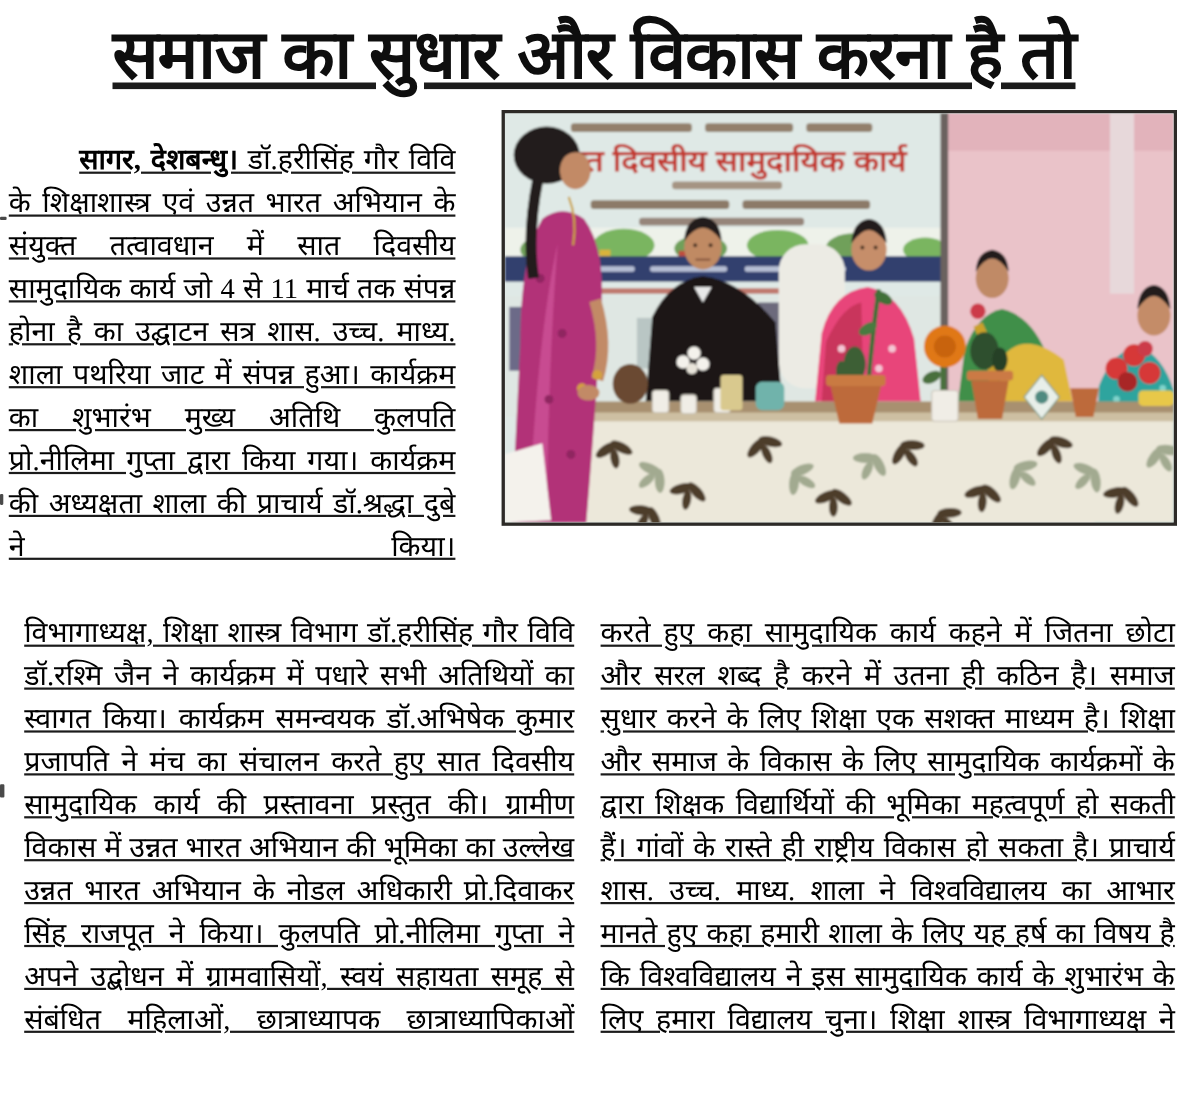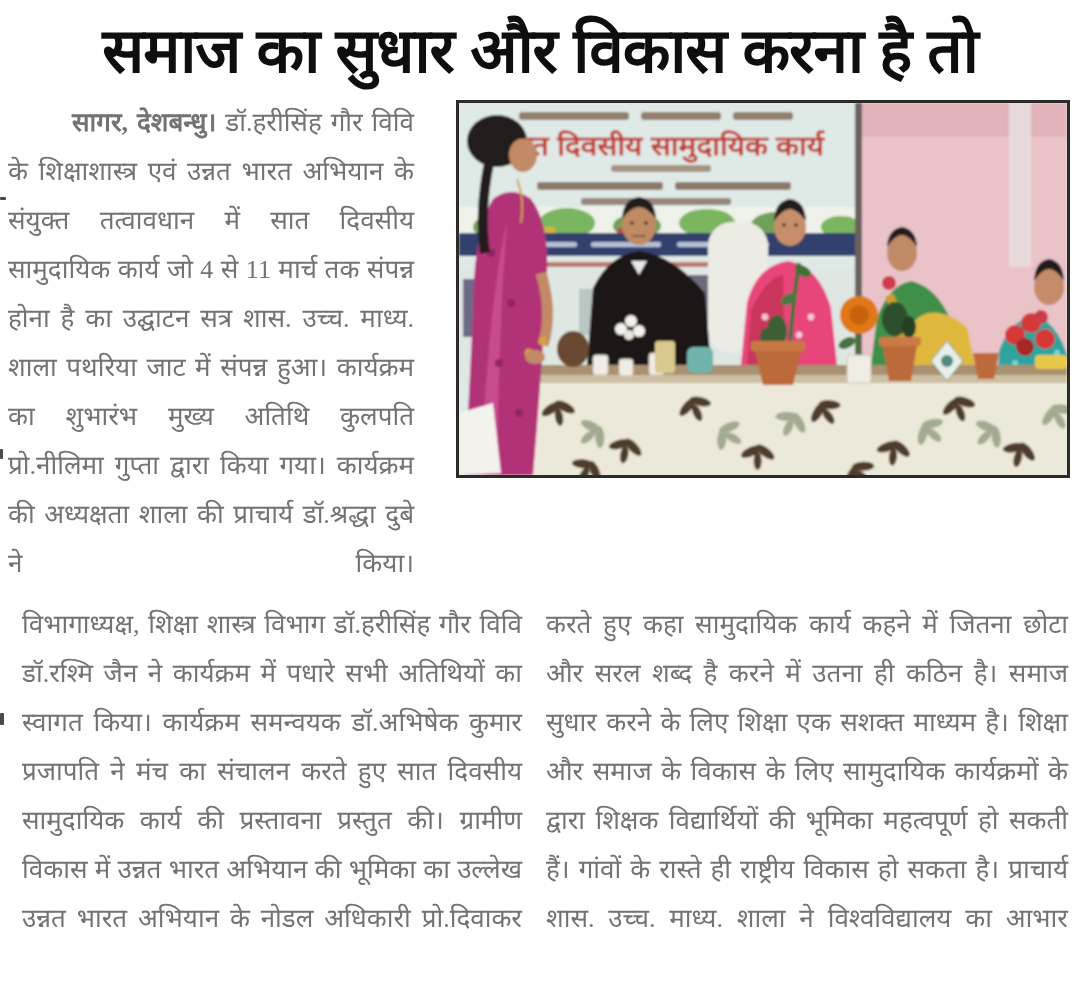--- a/index.html
+++ b/index.html
@@ -1,24 +1,24 @@
 <!DOCTYPE html>
 <html><head>
 <meta charset="utf-8">
 <style>
   html,body{margin:0;padding:0;background:#ffffff;}
   .page{position:relative;width:1080px;height:945px;background:#ffffff;overflow:hidden;
-        font-family:"Liberation Serif","DejaVu Serif",serif;color:#1b1b1b;}
+        font-family:"Liberation Serif","DejaVu Serif",serif;color:#1b1b1b;text-decoration:underline;}
   
   .headline{padding-top:12px;}
   .headline-line{font-family:"Liberation Sans","DejaVu Sans",sans-serif;
     font-weight:bold;font-size:62px;line-height:78px;text-align:center;
     white-space:nowrap;letter-spacing:-1px;color:#0e0e0e;}
   
-  .body-text{font-size:26px;line-height:49px;text-align:justify;text-align-last:justify;color:#737373;}
+  .body-text{font-size:26px;line-height:39px;text-align:justify;text-align-last:justify;color:#000000;margin-top:28px;}
   .top-row{display:flex;margin:8px 10px 0 8px;gap:12px;align-items:flex-start;}
   .intro{width:406px;flex:none;}
   .intro p{margin:0;text-indent:64px;}
   .dateline{font-weight:bold;}
   figure.photo{margin:2px 0 0 auto;width:608px;height:372px;border:3px solid #2d2a27;
     flex:none;overflow:hidden;background:#dfe9e6;}
   figure.photo svg{display:block;}
   svg text{font-family:"Liberation Sans","DejaVu Sans",sans-serif;}
   .columns{display:flex;margin:12px 12px 0 22px;gap:24px;}
   .col-left{width:500px;flex:none;}

